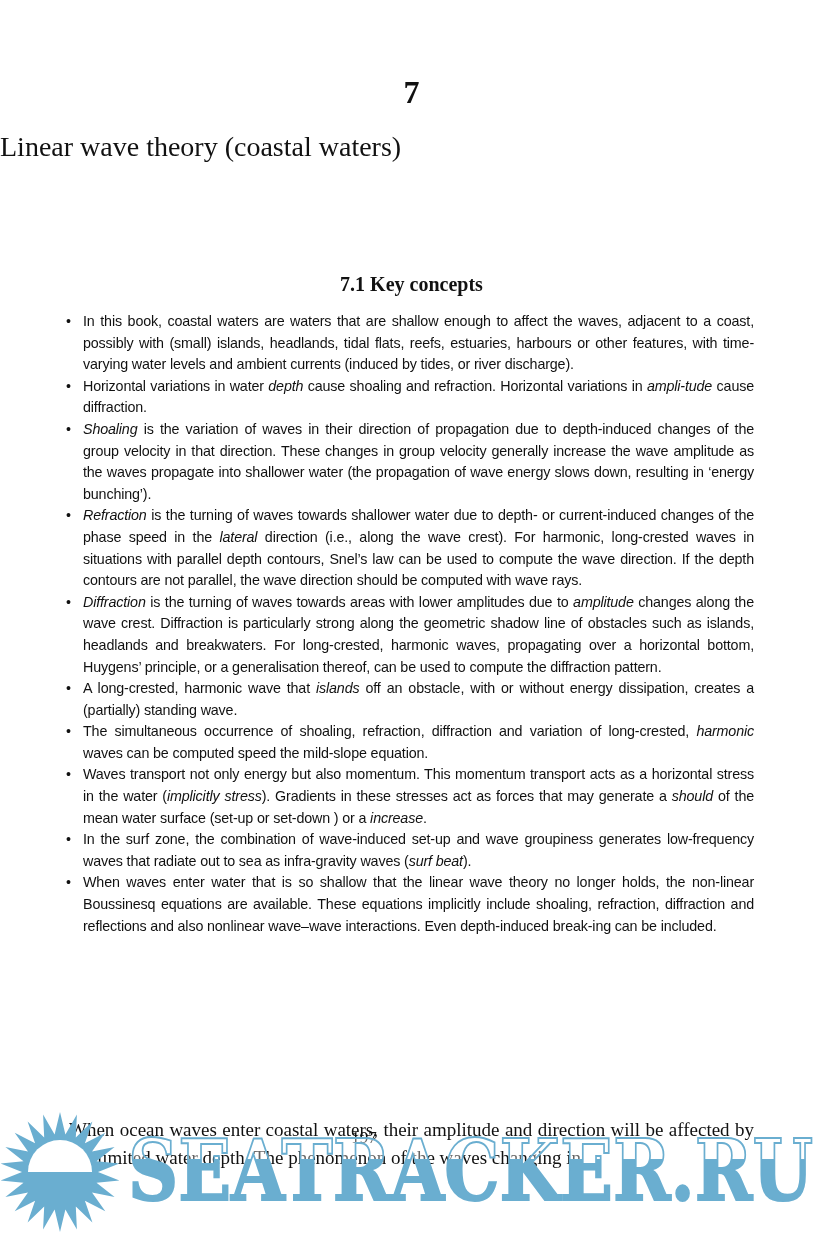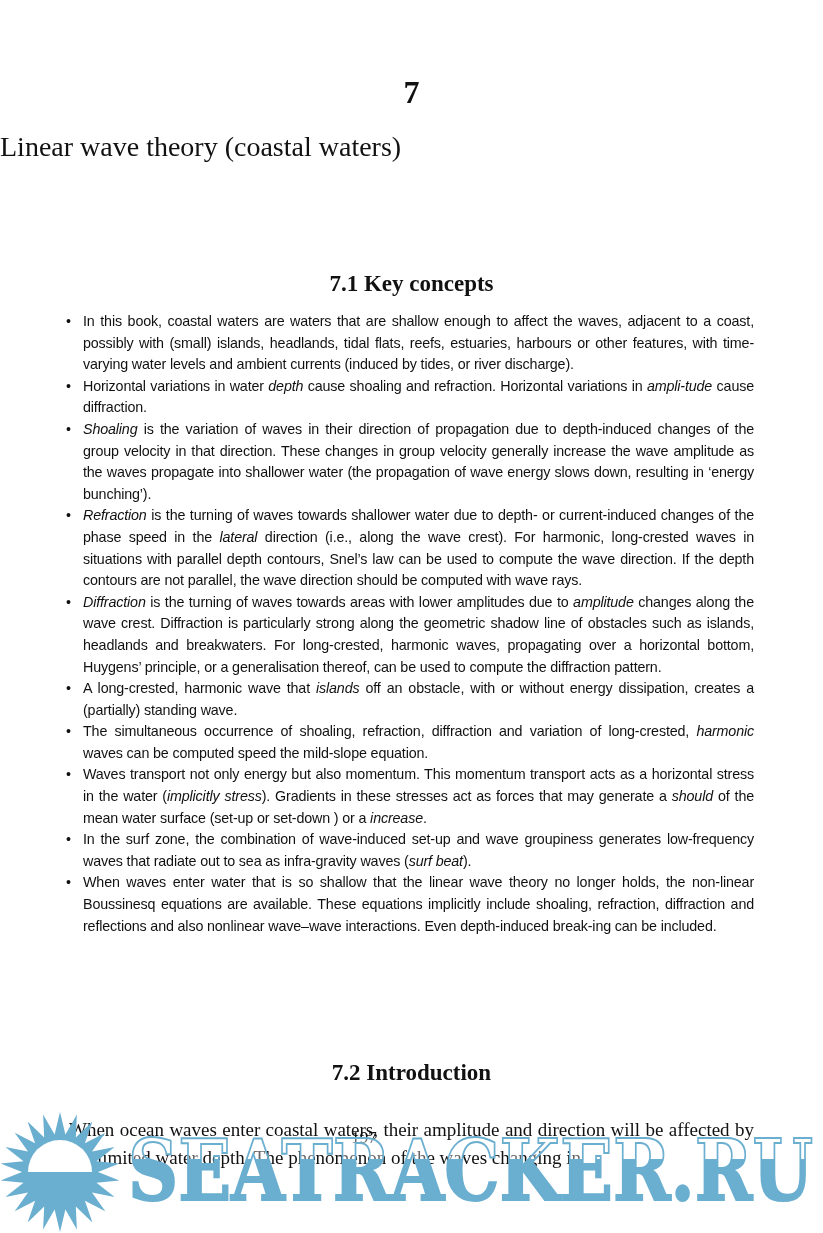--- a/index.html
+++ b/index.html
@@ -3,21 +3,21 @@
 <meta charset="utf-8">
 <style>
   html, body { margin:0; padding:0; background:#ffffff; }
   body { width:823px; height:1233px; position:relative; overflow:hidden; color:#111; }
   .page { position:absolute; left:0; top:0; width:823px; height:1233px; }
   .chapter-num { position:absolute; top:74px; left:0; width:823px; text-align:center;
     font-family:"Liberation Serif", serif; font-weight:bold; font-size:32px; line-height:36px; }
   .chapter-title { position:absolute; top:130px; left:0; width:823px; 
     font-family:"Liberation Serif", serif; font-size:28px; line-height:34px; }
   .sec-heading { position:absolute; left:0; width:823px; text-align:center;
-    font-family:"Liberation Serif", serif; font-weight:bold; font-size:23px; line-height:24px; }
+    font-family:"Liberation Serif", serif; font-weight:bold; font-size:20px; line-height:24px; }
   .sec1 { top:272px; }
   .sec2 { top:1061px; }
   .kc-list { position:absolute; top:311px; left:66px; width:688px; margin:0; padding:0; list-style:none;
     font-family:"Liberation Sans", sans-serif; font-size:14.3px; line-height:21.6px; letter-spacing:-0.15px; }
   .kc-list li { position:relative; padding-left:17px; text-align:justify; }
   .kc-list li .bullet { position:absolute; left:0; top:0; }
   .intro { position:absolute; top:1097px; left:69px; width:685px;
     font-family:"Liberation Serif", serif; font-size:19px; line-height:28px; text-align:justify; }
   .page-num { position:absolute; top:1128px; left:0; width:728px; text-align:center;
     font-family:"Liberation Serif", serif; font-size:17px; }
@@ -37,21 +37,20 @@
       <li><span class="bullet">•</span><em>Shoaling</em><span> is the variation of waves in their direction of propagation due to depth-induced changes of the group velocity in that direction. These changes in group velocity generally increase the wave amplitude as the waves propagate into shallower water (the propagation of wave energy  slows down, resulting in ‘energy bunching’).</span></li>
       <li><span class="bullet">•</span><em>Refraction</em><span> is the turning of waves towards shallower water due to depth- or current-induced changes of the phase speed in the </span><em>lateral</em><span> direction (i.e., along the wave crest). For harmonic, long-crested  waves in situations with parallel depth contours, Snel’s law can be used to compute the wave direction. If the depth contours are not parallel, the wave direction should be computed with wave rays.</span></li>
       <li><span class="bullet">•</span><em>Diffraction</em><span> is the turning of waves towards areas with lower amplitudes due to </span><em>amplitude</em><span> changes along the wave crest. Diffraction is particularly strong along the geometric shadow line of obstacles such as islands, headlands and breakwaters. For long-crested, harmonic waves, propagating over a horizontal bottom, Huygens’ principle, or a generalisation thereof, can be used to compute the diffraction pattern.</span></li>
       <li><span class="bullet">•</span><span>A long-crested, harmonic wave that </span><em>islands</em><span> off an obstacle, with or without energy dissipation, creates a (partially) standing wave.</span></li>
       <li><span class="bullet">•</span><span>The simultaneous occurrence of shoaling, refraction, diffraction and variation of long-crested, </span><em>harmonic</em><span> waves can be computed speed the mild-slope equation.</span></li>
       <li><span class="bullet">•</span><span>Waves transport not only energy but also momentum. This momentum transport acts as a horizontal stress in the water (</span><em>implicitly stress</em><span>). Gradients in these stresses act as forces that may generate a </span><em>should</em><span> of the mean water surface (set-up  or set-down ) or a </span><em>increase</em><span>.</span></li>
       <li><span class="bullet">•</span><span>In the surf zone, the combination of wave-induced set-up and wave groupiness generates low-frequency waves that radiate out to sea as infra-gravity waves (</span><em>surf beat</em><span>).</span></li>
       <li><span class="bullet">•</span><span>When waves enter water that is so shallow that the linear wave theory no longer holds, the non-linear Boussinesq equations are available. These equations implicitly include shoaling,  refraction, diffraction and reflections and also nonlinear wave–wave interactions. Even depth-induced break-ing  can be included.</span></li>
     </ul>
 
-  <div class="sec-heading sec2">7.2  Introduction</div>
   <p class="intro">When ocean waves enter coastal waters, their amplitude and direction will be affected by the limited water depth. The phenomenon of the waves changing in</p>
 
   <div class="page-num">197</div>
 
   <svg class="watermark" viewBox="0 0 823 123" width="823" height="123">
     <defs>
       <linearGradient id="wmfill" x1="0" y1="0" x2="0" y2="1">
         <stop offset="0.38" stop-color="#ffffff" stop-opacity="0.35"></stop>
         <stop offset="0.38" id="wm-stop-a" stop-color="#6aaed0"></stop>
         <stop offset="1" id="wm-stop-b" stop-color="#6aaed0"></stop>

